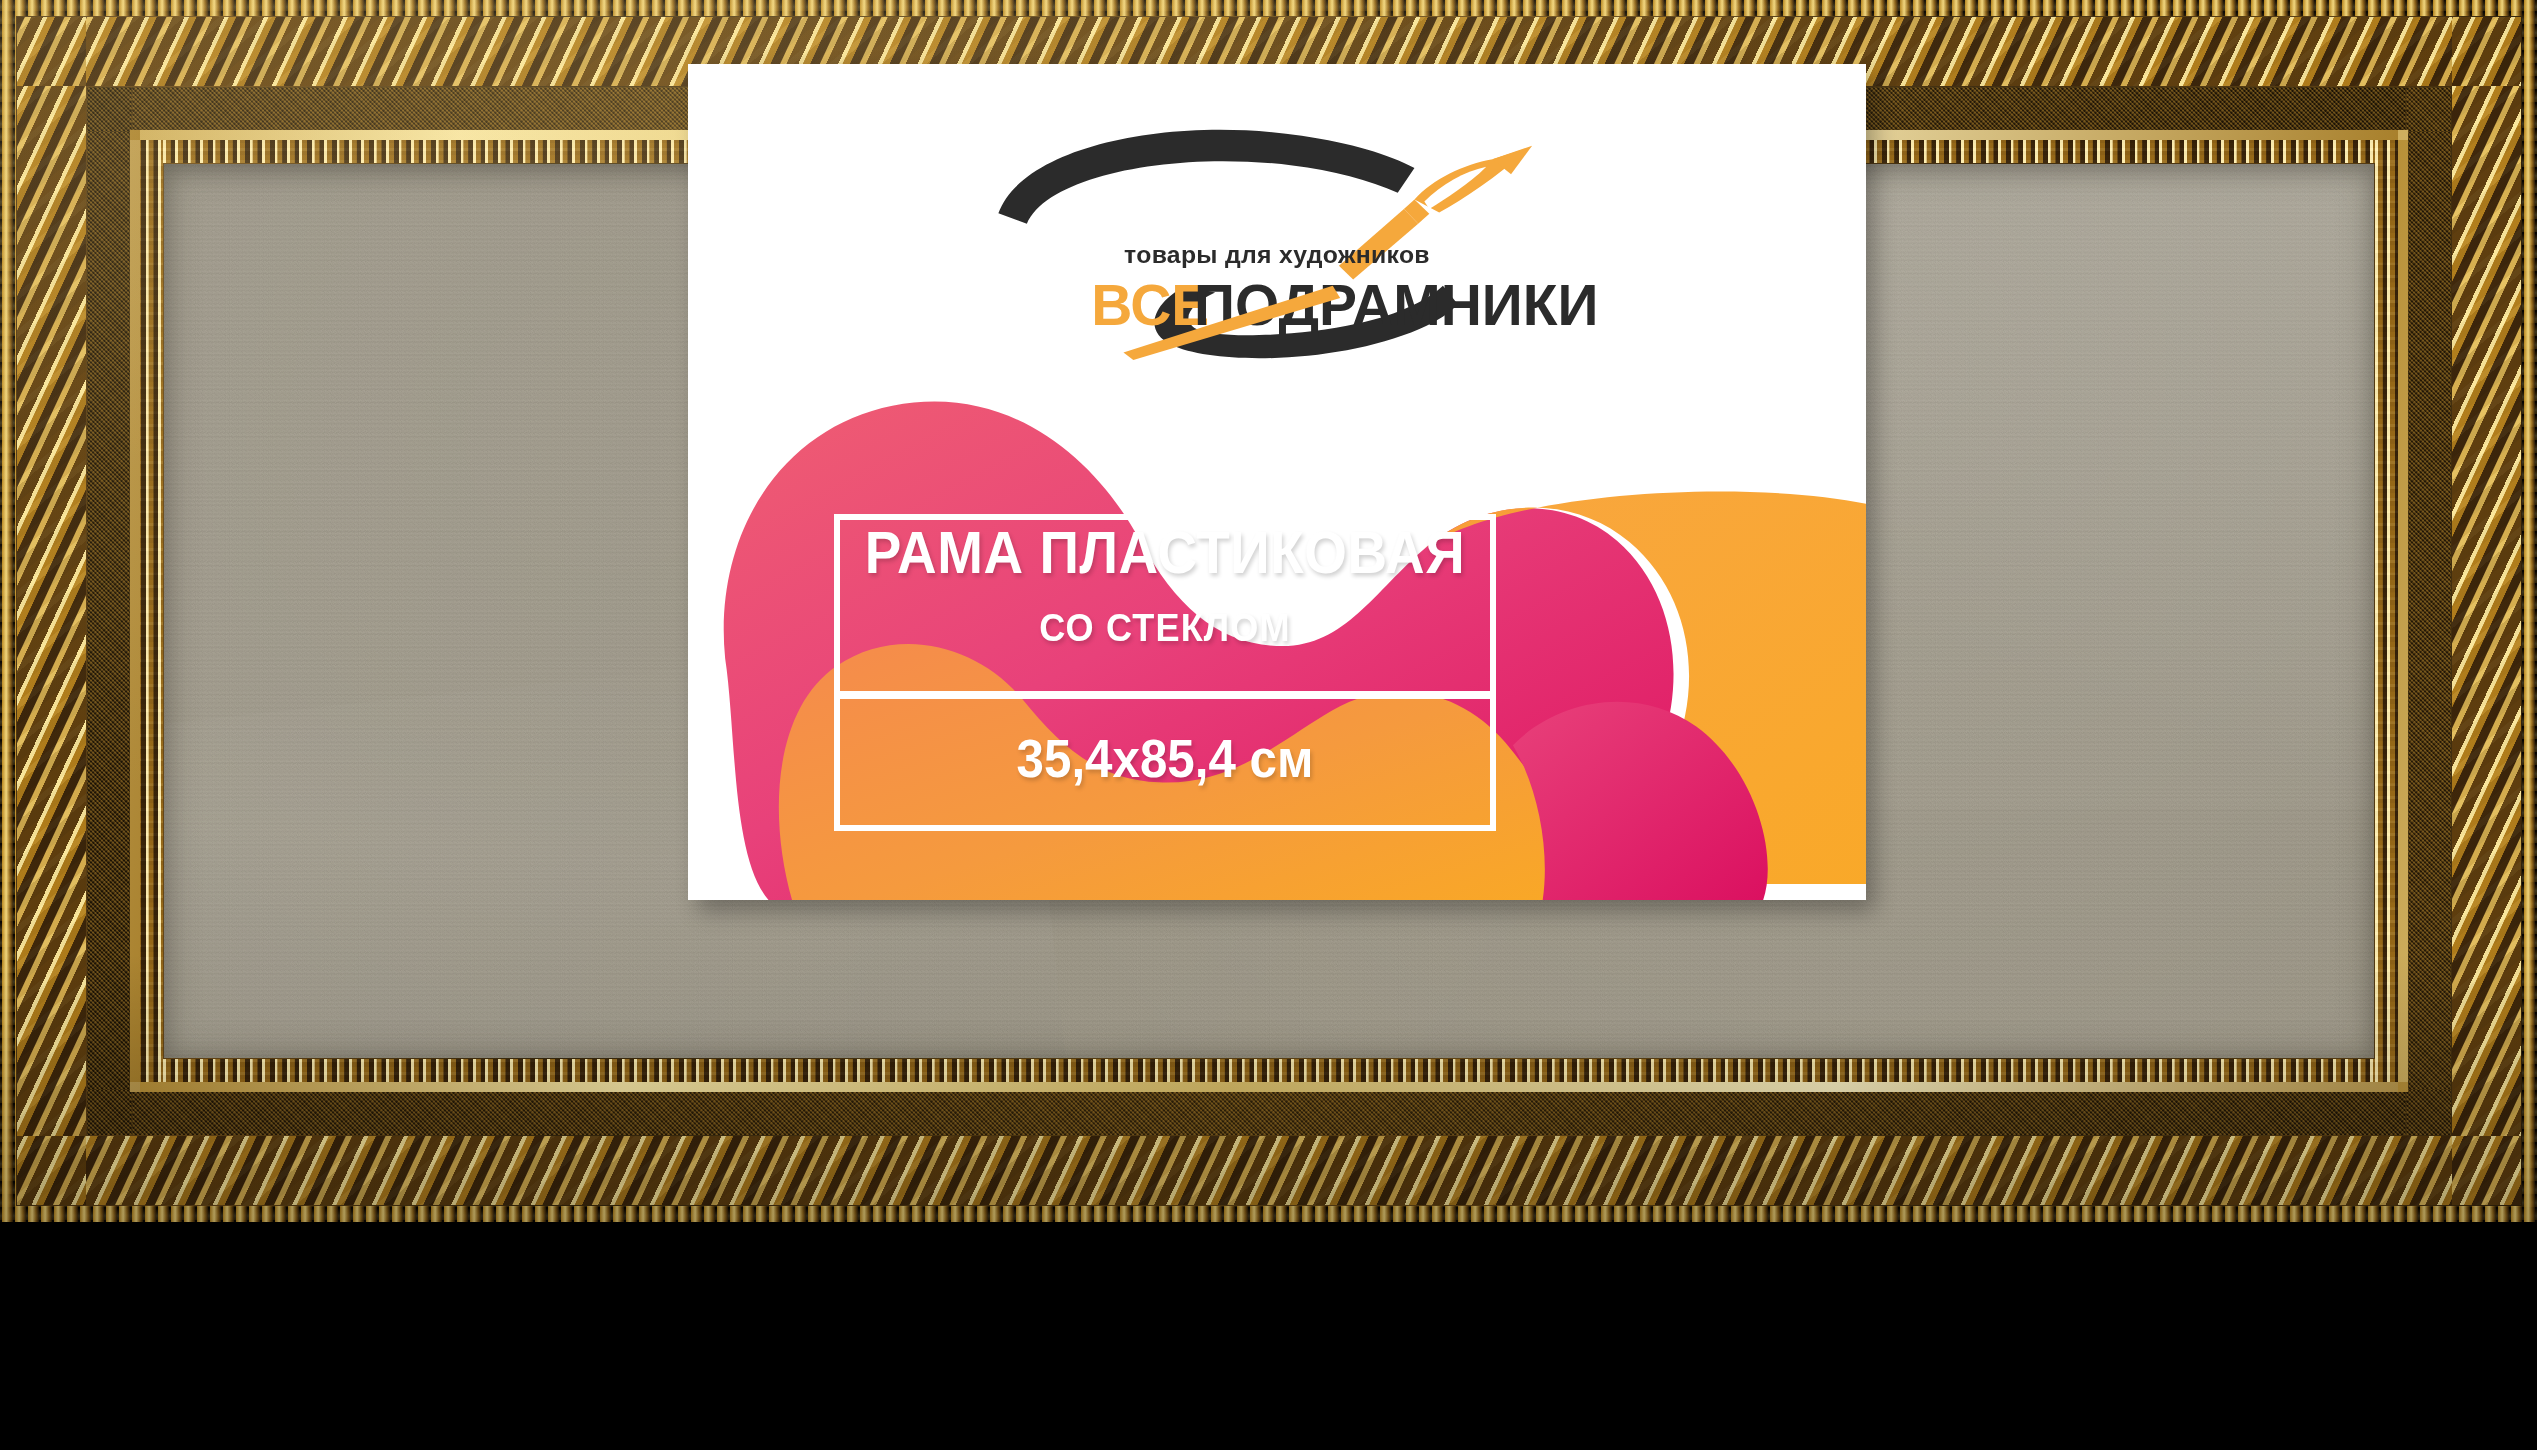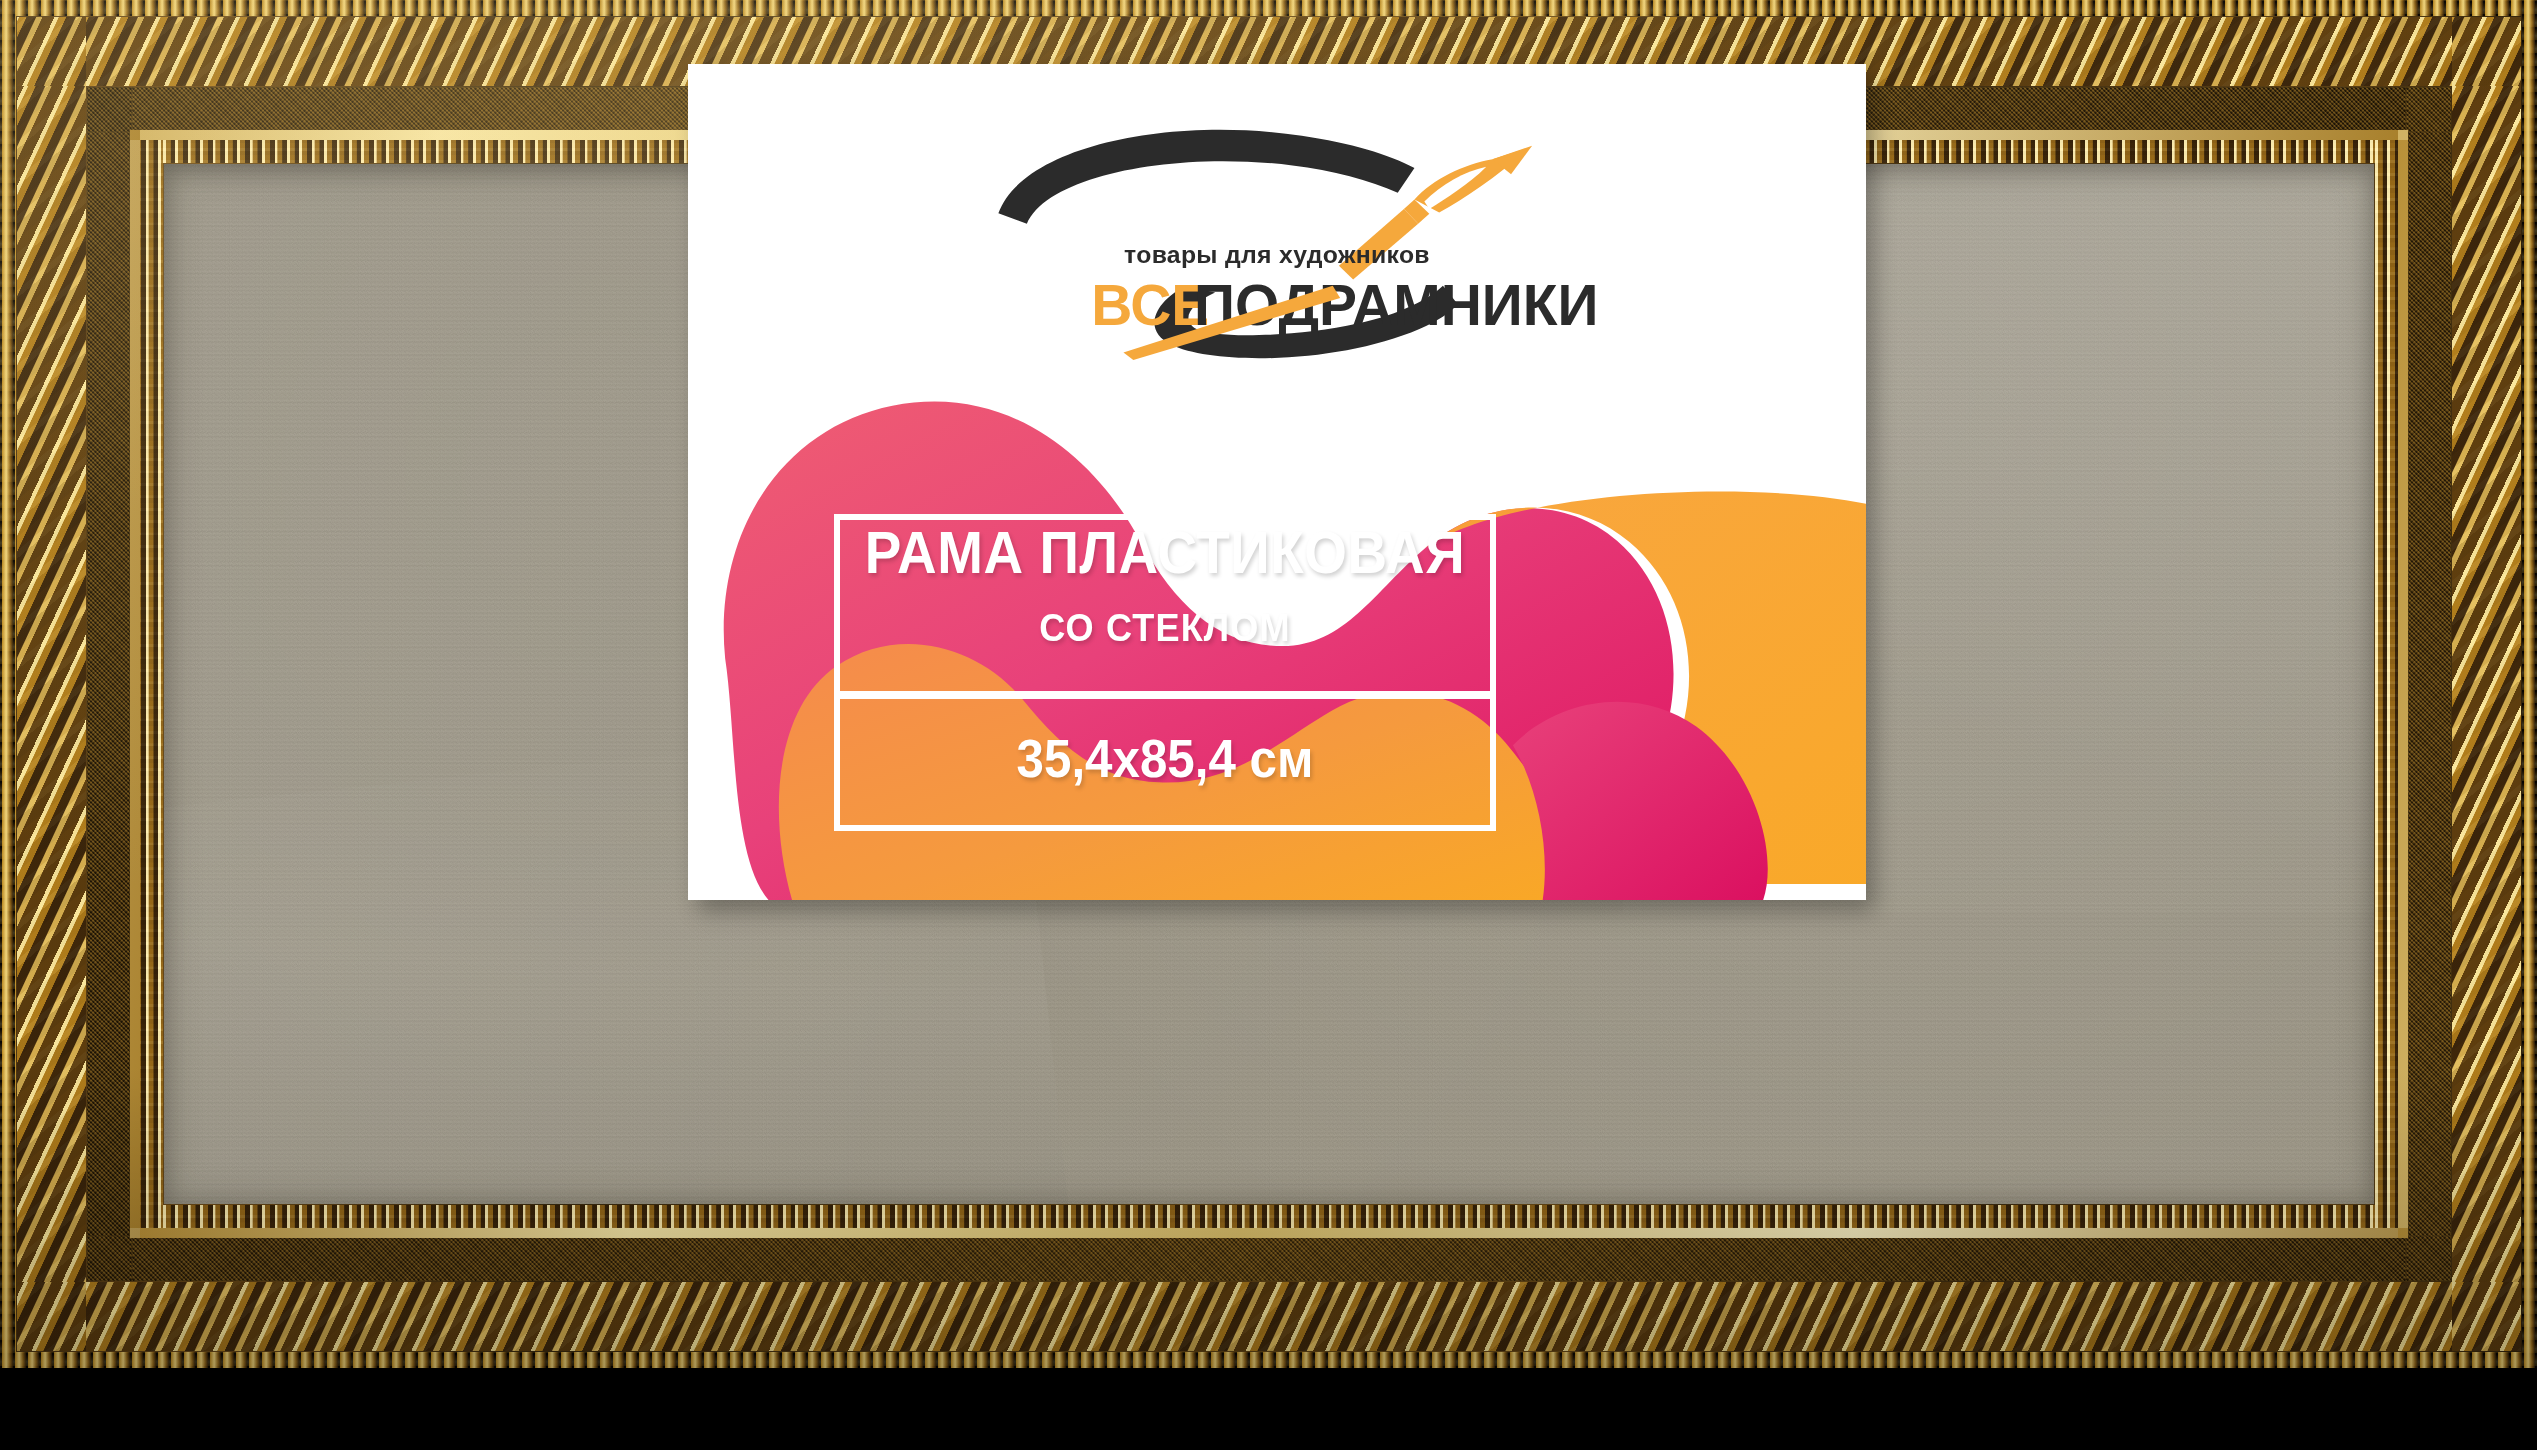--- a/index.html
+++ b/index.html
@@ -1,20 +1,20 @@
 <!DOCTYPE html>
 <html style="font-size:10px"><head>
 <meta charset="utf-8">
 <style>
   html,body{margin:0;padding:0;background:#000;}
   body{font-family:"Liberation Sans", sans-serif;}
 
   #stage{
     position:relative;
-    width:2538px;height:1368px;
+    width:2538px;height:1222px;
     overflow:hidden;
     background:#2b1d0c;
     text-decoration:underline;
   }
 
   
   .frame-outer{
     position:absolute;inset:0;
     background:
       

